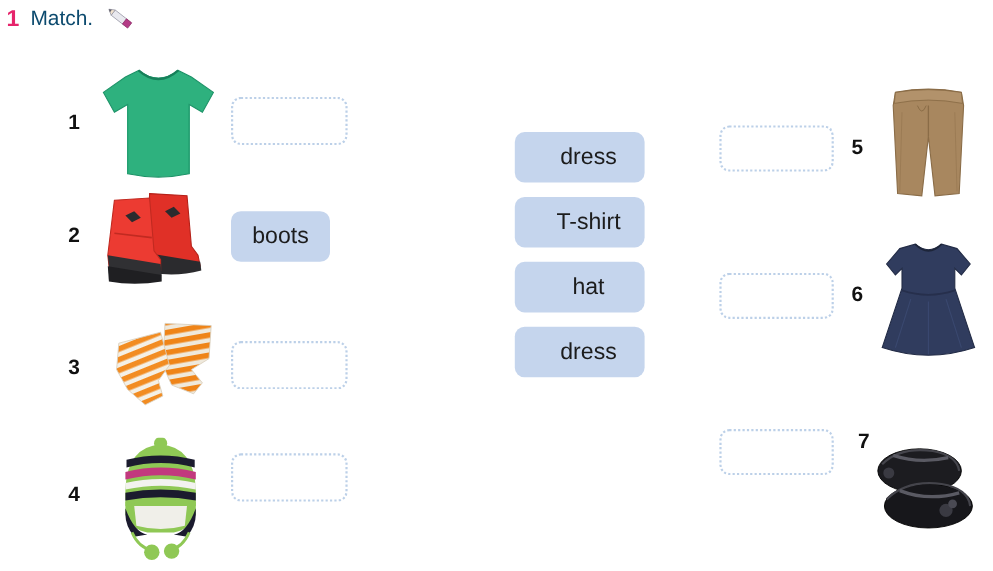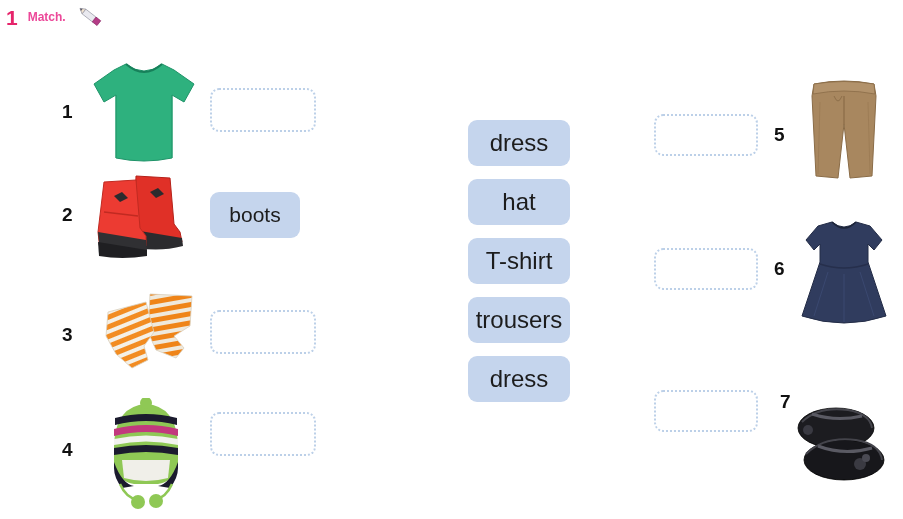--- a/index.html
+++ b/index.html
@@ -25,23 +25,23 @@
     gap: 10px;
     height: 28px;
   }
   .task-number {
     color: #e6246b;
     font-size: 21px;
     font-weight: bold;
     line-height: 1;
   }
   .task-title {
-    color: #ec4899;
-    font-size: 12px;
-    font-weight: bold;
+    color: #0c4a6e;
+    font-size: 19px;
+    font-weight: normal;
     line-height: 1;
   }
   .pencil-icon {
     width: 30px;
     height: 22px;
     display: block;
   }
 
   
   .item-number {
@@ -81,22 +81,23 @@
     gap: 13px;
   }
   .word-chip {
     width: 102px;
     height: 46px;
     background: #c5d5ed;
     border-radius: 9px;
     display: flex;
     align-items: center;
     justify-content: center;
-    font-size: 24px;
+    font-size: 21px;
     color: #1c1c1c;
+    padding-left: 16px;
   }
 
   
   .picture { position: absolute; }
   .picture svg { display: block; }
 </style>
 </head>
 <body>
 
 <div class="task-header">
@@ -185,23 +186,22 @@
   </svg>
 </div>
 
 <div class="answer-box" style="left:210px; top:88px; width:106px; height:44px;"></div>
 <div class="answer-box filled" style="left:210px; top:192px; width:90px; height:46px;">boots</div>
 <div class="answer-box" style="left:210px; top:310px; width:106px; height:44px;"></div>
 <div class="answer-box" style="left:210px; top:412px; width:106px; height:44px;"></div>
 
 <div class="word-bank">
   <div class="word-chip">dress</div>
+  <div class="word-chip">T-shirt</div>
   <div class="word-chip">hat</div>
-  <div class="word-chip">T-shirt</div>
-  <div class="word-chip">trousers</div>
   <div class="word-chip">dress</div>
 </div>
 
 <div class="answer-box" style="left:654px; top:114px; width:104px; height:42px;"></div>
 <div class="answer-box" style="left:654px; top:248px; width:104px; height:42px;"></div>
 <div class="answer-box" style="left:654px; top:390px; width:104px; height:42px;"></div>
 
 <span class="item-number" style="left:774px; top:125px;">5</span>
 <span class="item-number" style="left:774px; top:259px;">6</span>
 <span class="item-number" style="left:780px; top:392px;">7</span>

